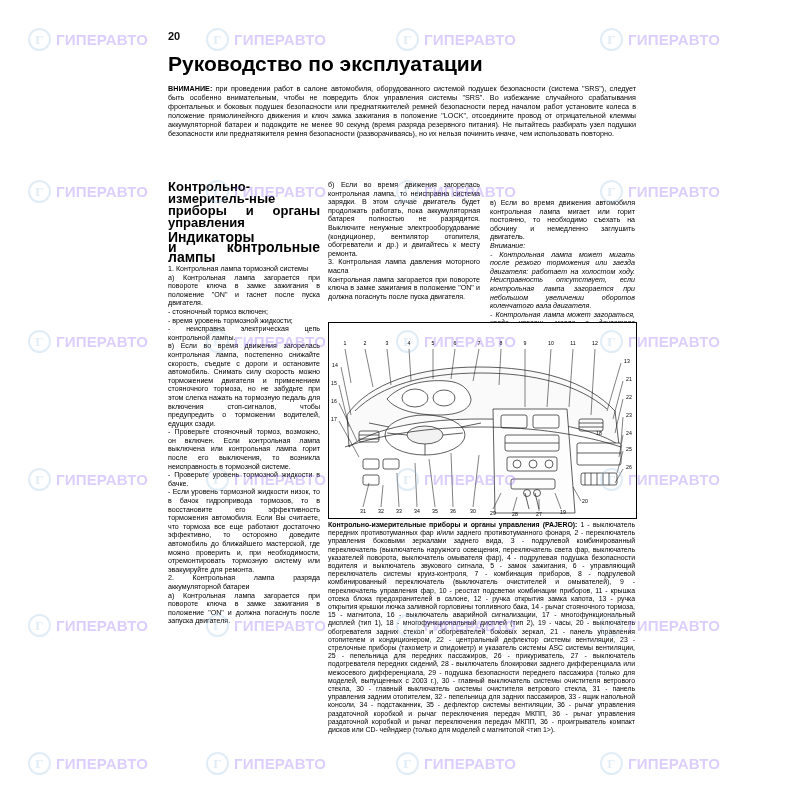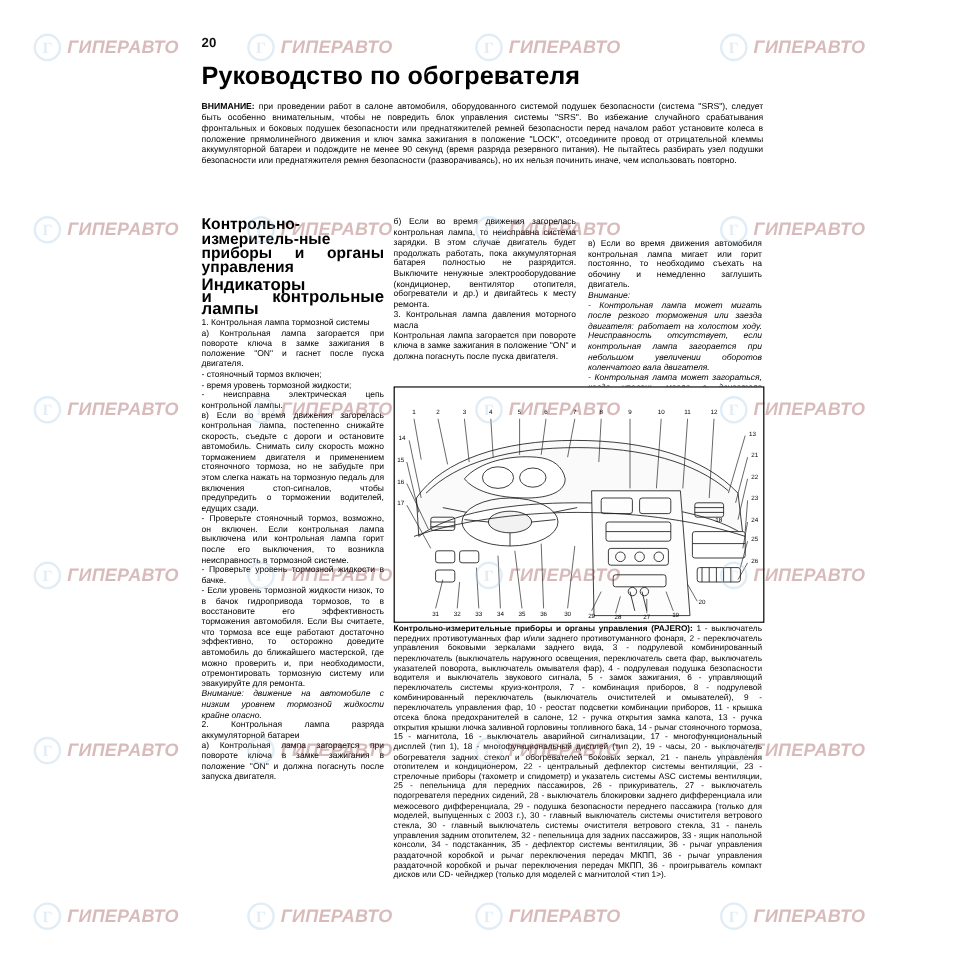--- a/index.html
+++ b/index.html
@@ -37,24 +37,23 @@
     border: 2px solid #9fc4e2;
     color: #9fc4e2;
     font-size: 13px;
     font-weight: bold;
     display: flex;
     align-items: center;
     justify-content: center;
     font-family: "Liberation Serif", serif;
   }
   .wm .wm-text {
-    color: #7f1d1d;
+    color: #8b5cf6;
     font-size: 15px;
     font-weight: bold;
-    font-style: italic;
     letter-spacing: 0.2px;
   }
 
   
   .page {
     position: absolute;
     left: 0; top: 0;
     width: 800px;
     height: 800px;
     z-index: 1;
@@ -143,40 +142,39 @@
   .fig-caption b { font-weight: bold; }
 
   svg { display: block; }
 </style>
 </head>
 <body>
 
 <div class="page">
 
   <div class="page-number">20</div>
-  <div class="doc-title">Руководство по обогревателя</div>
+  <div class="doc-title">Руководство по эксплуатации</div>
 
   <div class="intro">
     <b>ВНИМАНИЕ:</b><span> при проведении работ в салоне автомобиля, оборудованного системой подушек безопасности (система "SRS"), следует быть особенно внимательным, чтобы не повредить блок управления системы "SRS". Во избежание случайного срабатывания фронтальных и боковых подушек безопасности или преднатяжителей ремней безопасности перед началом работ установите колеса в положение прямолинейного движения и ключ замка зажигания в положение "LOCK", отсоедините провод от отрицательной клеммы аккумуляторной батареи и подождите не менее 90 секунд (время разряда резервного питания). Не пытайтесь разбирать узел подушки безопасности или преднатяжителя ремня безопасности (разворачиваясь), но их нельзя починить иначе, чем использовать повторно.</span>
   </div>
 
   <div class="col col1">
     <div class="h-sec">Контрольно-измеритель-ные приборы и органы управления</div>
     <div class="h-sub">Индикаторы</div>
     <div class="h-sub" style="margin-top:0;margin-bottom:3px;">и контрольные лампы</div>
     <p>1. Контрольная лампа тормозной системы</p>
     <p>а) Контрольная лампа загорается при повороте ключа в замке зажигания в положение "ON" и гаснет после пуска двигателя.</p>
     <p>- стояночный тормоз включен;</p>
     <p>- время уровень тормозной жидкости;</p>
     <p>- неисправна электрическая цепь контрольной лампы.</p>
     <p>в) Если во время движения загорелась контрольная лампа, постепенно снижайте скорость, съедьте с дороги и остановите автомобиль. Снимать силу скорость можно торможением двигателя и применением стояночного тормоза, но не забудьте при этом слегка нажать на тормозную педаль для включения стоп-сигналов, чтобы предупредить о торможении водителей, едущих сзади.</p>
     <p>- Проверьте стояночный тормоз, возможно, он включен. Если контрольная лампа выключена или контрольная лампа горит после его выключения, то возникла неисправность в тормозной системе.</p>
     <p>- Проверьте уровень тормозной жидкости в бачке.</p>
     <p>- Если уровень тормозной жидкости низок, то в бачок гидропривода тормозов, то в восстановите его эффективность торможения автомобиля. Если Вы считаете, что тормоза все еще работают достаточно эффективно, то осторожно доведите автомобиль до ближайшего мастерской, где можно проверить и, при необходимости, отремонтировать тормозную систему или эвакуируйте для ремонта.</p>
-    <p class="ital tight">Внимание: движение на автомобиле с низким уровнем тормозной жидкости крайне опасно.</p>
     <p class="tight">2. Контрольная лампа разряда аккумуляторной батареи</p>
     <p>а) Контрольная лампа загорается при повороте ключа в замке зажигания в положение "ON" и должна погаснуть после запуска двигателя.</p>
   </div>
 
   <div class="col col2">
     <p>б) Если во время движения загорелась контрольная лампа, то неисправна система зарядки. В этом случае двигатель будет продолжать работать, пока аккумуляторная батарея полностью не разрядится. Выключите ненужные электрооборудование (кондиционер, вентилятор отопителя, обогреватели и др.) и двигайтесь к месту ремонта.</p>
     <p class="tight">3. Контрольная лампа давления моторного масла</p>
     <p>Контрольная лампа загорается при повороте ключа в замке зажигания в положение "ON" и должна погаснуть после пуска двигателя.</p>
   </div>
 

